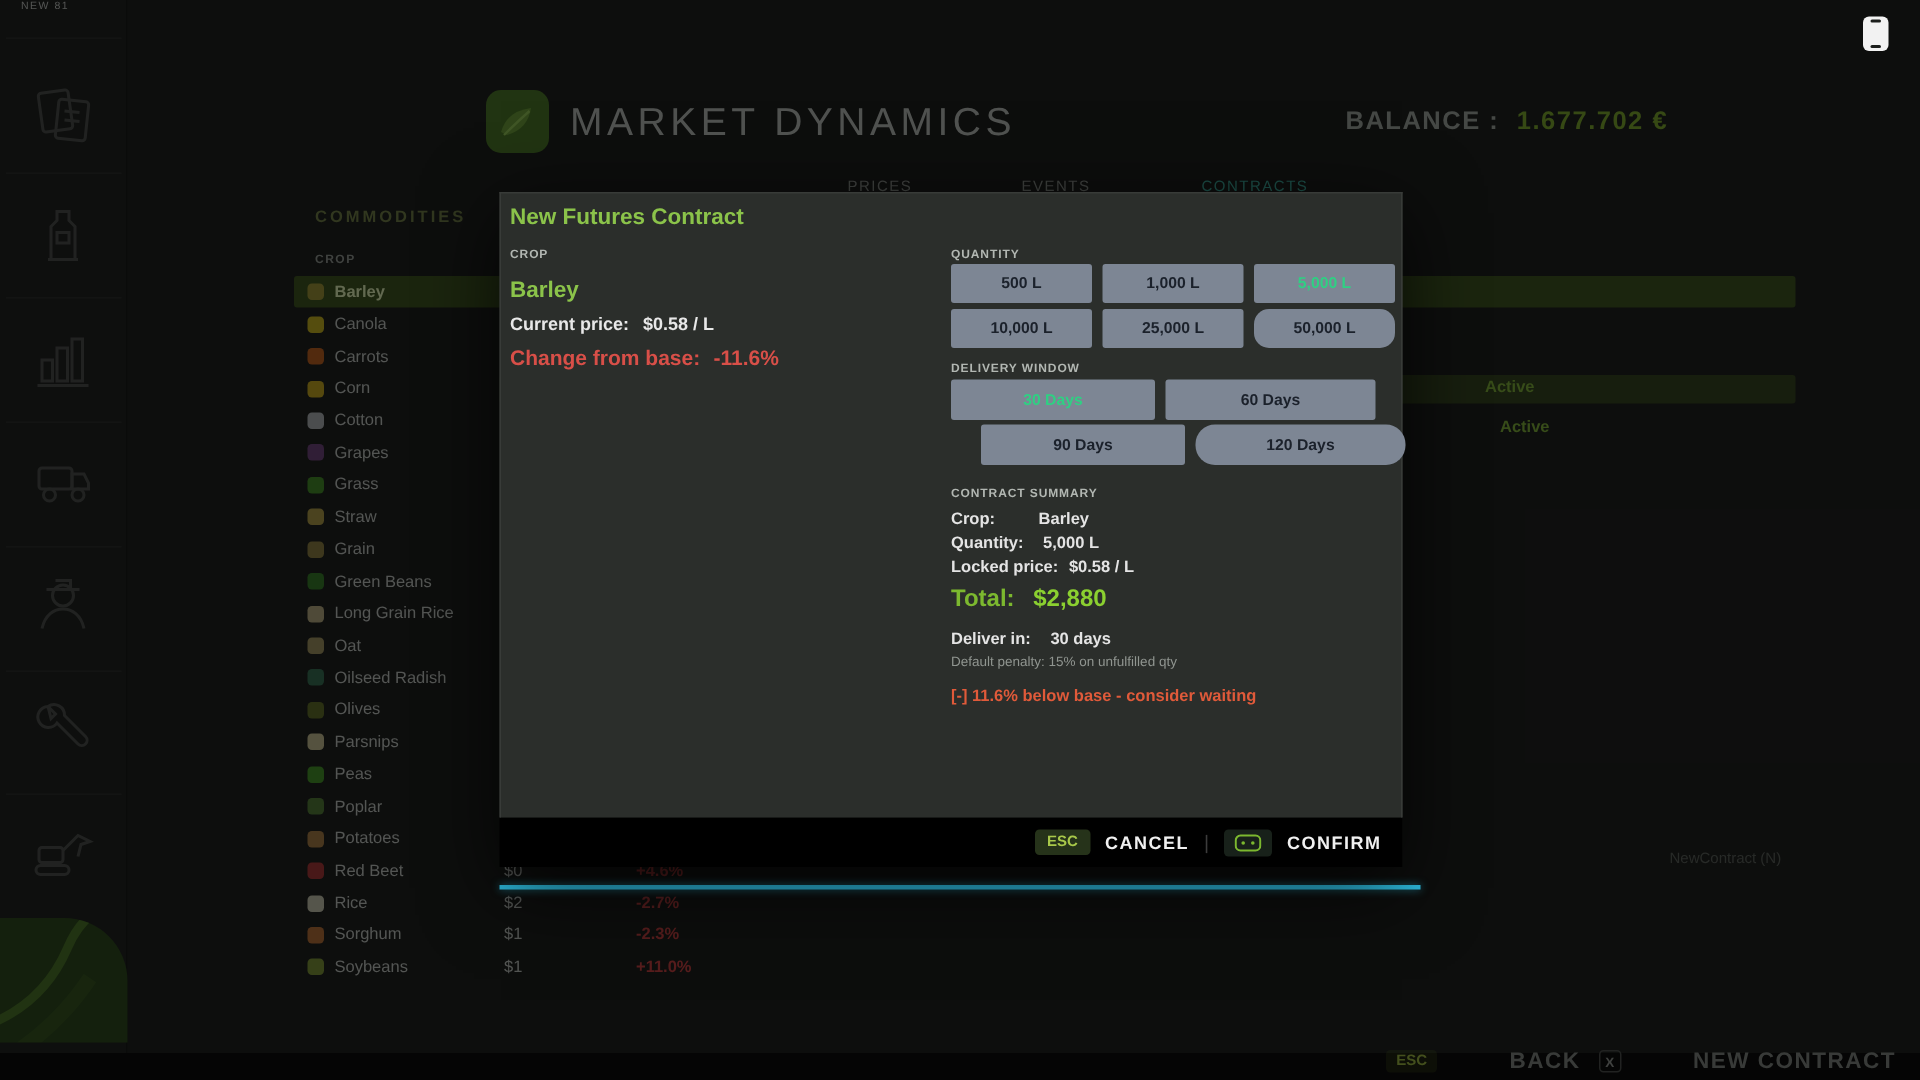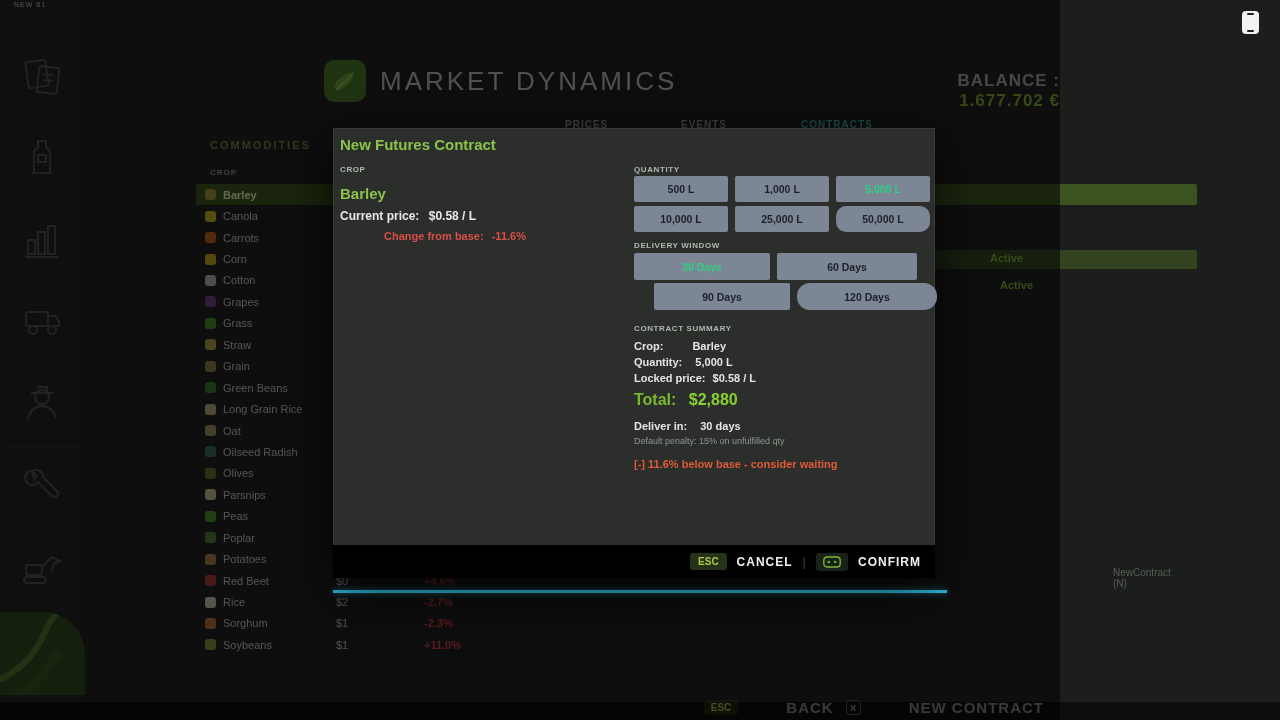--- a/index.html
+++ b/index.html
@@ -1,18 +1,18 @@
 <!DOCTYPE html>
 <html><head>
 <meta charset="utf-8">
 <style>
   * { margin:0; padding:0; box-sizing:border-box; }
   html,body { width:1280px; height:720px; overflow:hidden; background:#1c1e1c;
     font-family:"Liberation Sans", sans-serif; }
-  #stage { position:relative; width:1060px; height:720px; background:#1e201e; }
+  #stage { position:relative; width:1280px; height:720px; background:#1e201e; }
 
   
   #bg { position:absolute; inset:0; z-index:1; }
 
   .sidebar { position:absolute; left:0; top:0; width:85px; height:720px;
     background:#202220; border-right:1px solid #181a18; }
   .sb-divider { position:absolute; left:4px; width:77px; height:1px; background:#2c2e2c; }
   .sb-icon { position:absolute; left:18px; width:48px; height:48px; opacity:.75; }
   .sb-icon svg { width:100%; height:100%; stroke:#585c58; fill:none; stroke-width:2; }
   .watermark { position:absolute; left:14px; top:1px; font-size:7px; color:#b9bcb9; letter-spacing:1px; }
@@ -23,21 +23,21 @@
 
   .app-logo { position:absolute; left:324px; top:60px; width:42px; height:42px;
     border-radius:10px; background:#4a7428; }
   .app-logo svg { width:42px; height:42px; }
   .page-title { position:absolute; left:380px; top:66px; font-size:26px; font-weight:500;
     letter-spacing:3px; color:#b2b6b2; }
   .balance { position:absolute; left:897px; top:71px; font-size:17px; font-weight:bold; letter-spacing:1px;text-align:right; }
   .balance .lbl { color:#9aa09a; }
   .balance .val { color:#78a22e; margin-left:6px; }
 
-  .tab { position:absolute; top:119px; font-size:10px; font-weight:bold; letter-spacing:1px;
+  .tab { position:absolute; top:119px; font-size:10px; font-weight:normal; letter-spacing:1px;
     color:#8d928d; }
   .tab.active { color:#3fae9f; }
 
   .panel-title { position:absolute; left:210px; top:139px; font-size:11px; font-weight:bold;
     letter-spacing:2px; color:#6d7a45; }
   .col-label { position:absolute; font-size:8px; font-weight:bold; letter-spacing:1px; color:#8d928d; }
 
   .rows { position:absolute; left:196px; top:184px; width:1001px; }
   .crow { position:relative; height:21.45px; display:flex; align-items:center; }
   .crow.selected { background:#3c531f; border-radius:2px; }
@@ -75,21 +75,21 @@
 
   
   .modal { position:absolute; left:333px; top:128px; width:602px; z-index:20;
     box-shadow:0 14px 50px rgba(0,0,0,.75); }
   .modal-body { position:relative; width:602px; height:417px; background:#2b2e2b;
     border:1px solid #383b38; border-bottom:none; }
   .m-title { position:absolute; left:6px; top:7px; font-size:15px; font-weight:bold; color:#8bc34a; }
   .m-sec { position:absolute; font-size:8px; font-weight:bold; letter-spacing:.6px; color:#b2b7b2; }
   .m-crop-name { position:absolute; left:6px; top:56px; font-size:15px; font-weight:bold; color:#8bc34a; }
   .m-line { position:absolute; font-size:12px; color:#e8e8e8; font-weight:600; }
-  .m-change { position:absolute; left:6px; top:101px; font-size:11px; font-weight:bold; color:#d84f48;margin-left:44px; }
+  .m-change { position:absolute; left:6px; top:101px; font-size:14px; font-weight:bold; color:#d84f48; }
 
   .qty-btn { position:absolute; width:94px; height:26px; background:#7d8694; border-radius:2px;
     display:flex; align-items:center; justify-content:center; font-size:10.5px; font-weight:bold;
     color:#1b212b; cursor:pointer; }
   .del-btn { position:absolute; height:27px; background:#7d8694; border-radius:2px;
     display:flex; align-items:center; justify-content:center; font-size:10.5px; font-weight:bold;
     color:#1b212b; cursor:pointer; }
   .sel-green { color:#2fd083 !important; }
 
   .sum-line { position:absolute; left:300px; font-size:11px; color:#e4e4e4; font-weight:600; }

